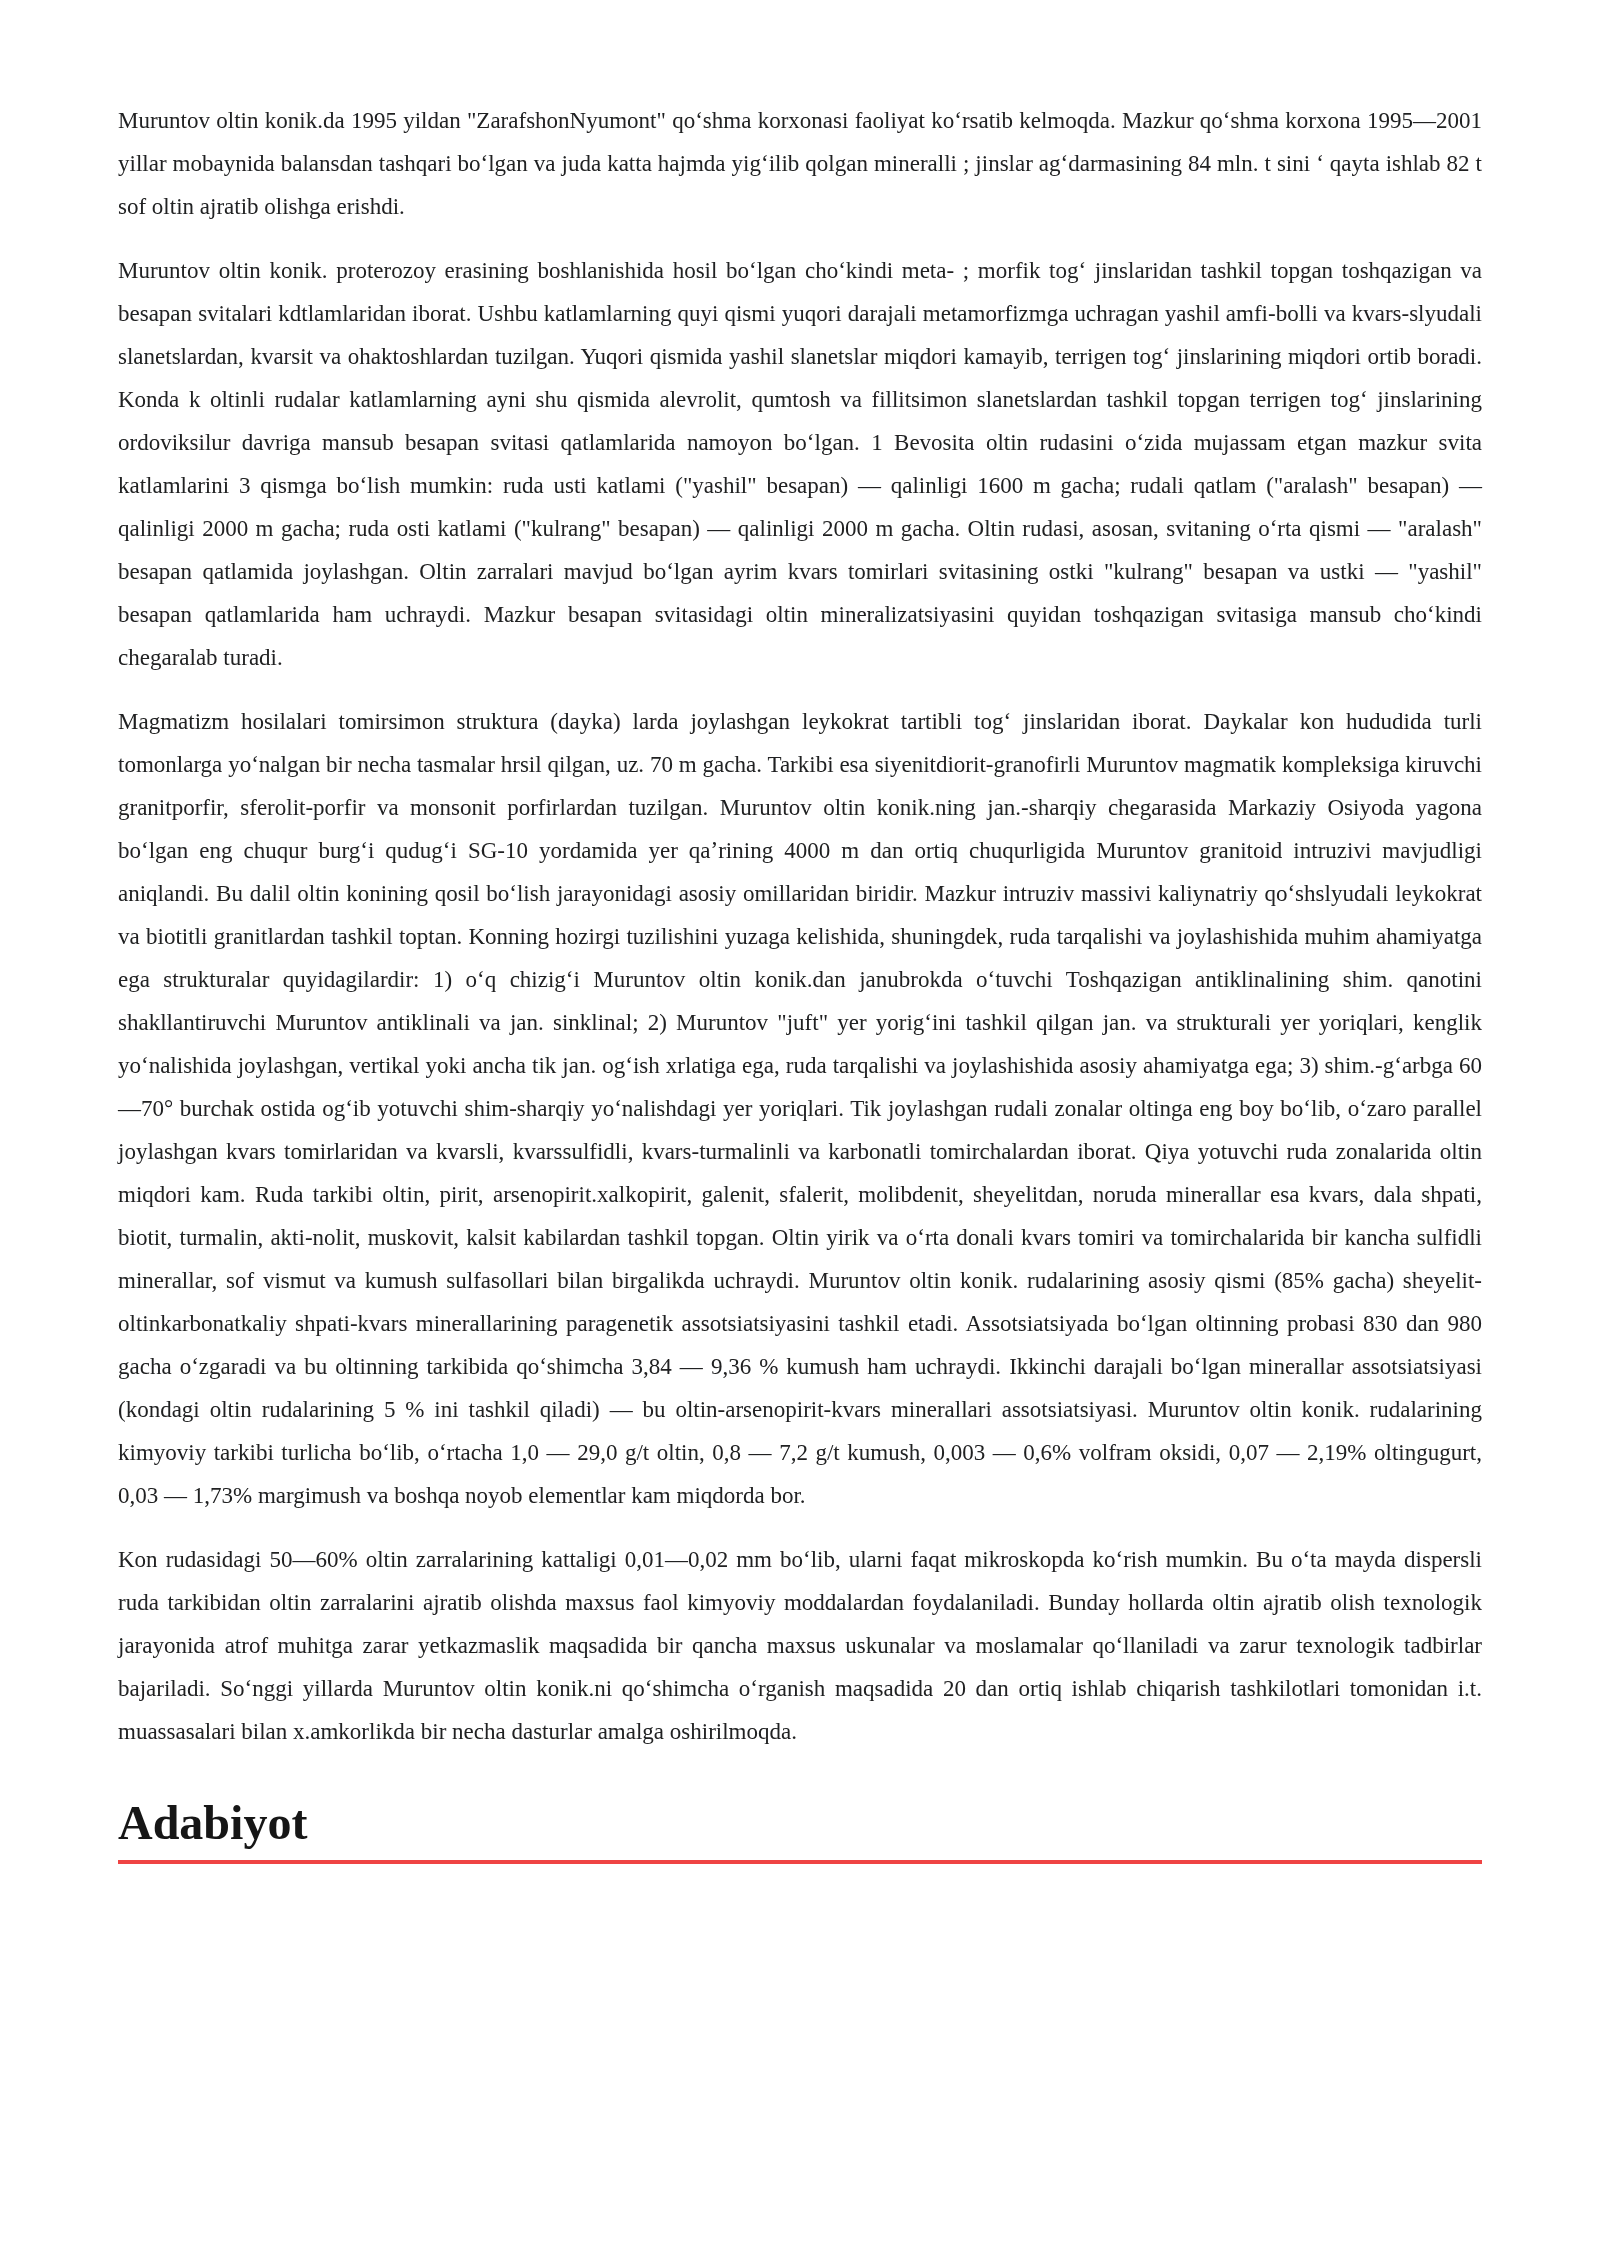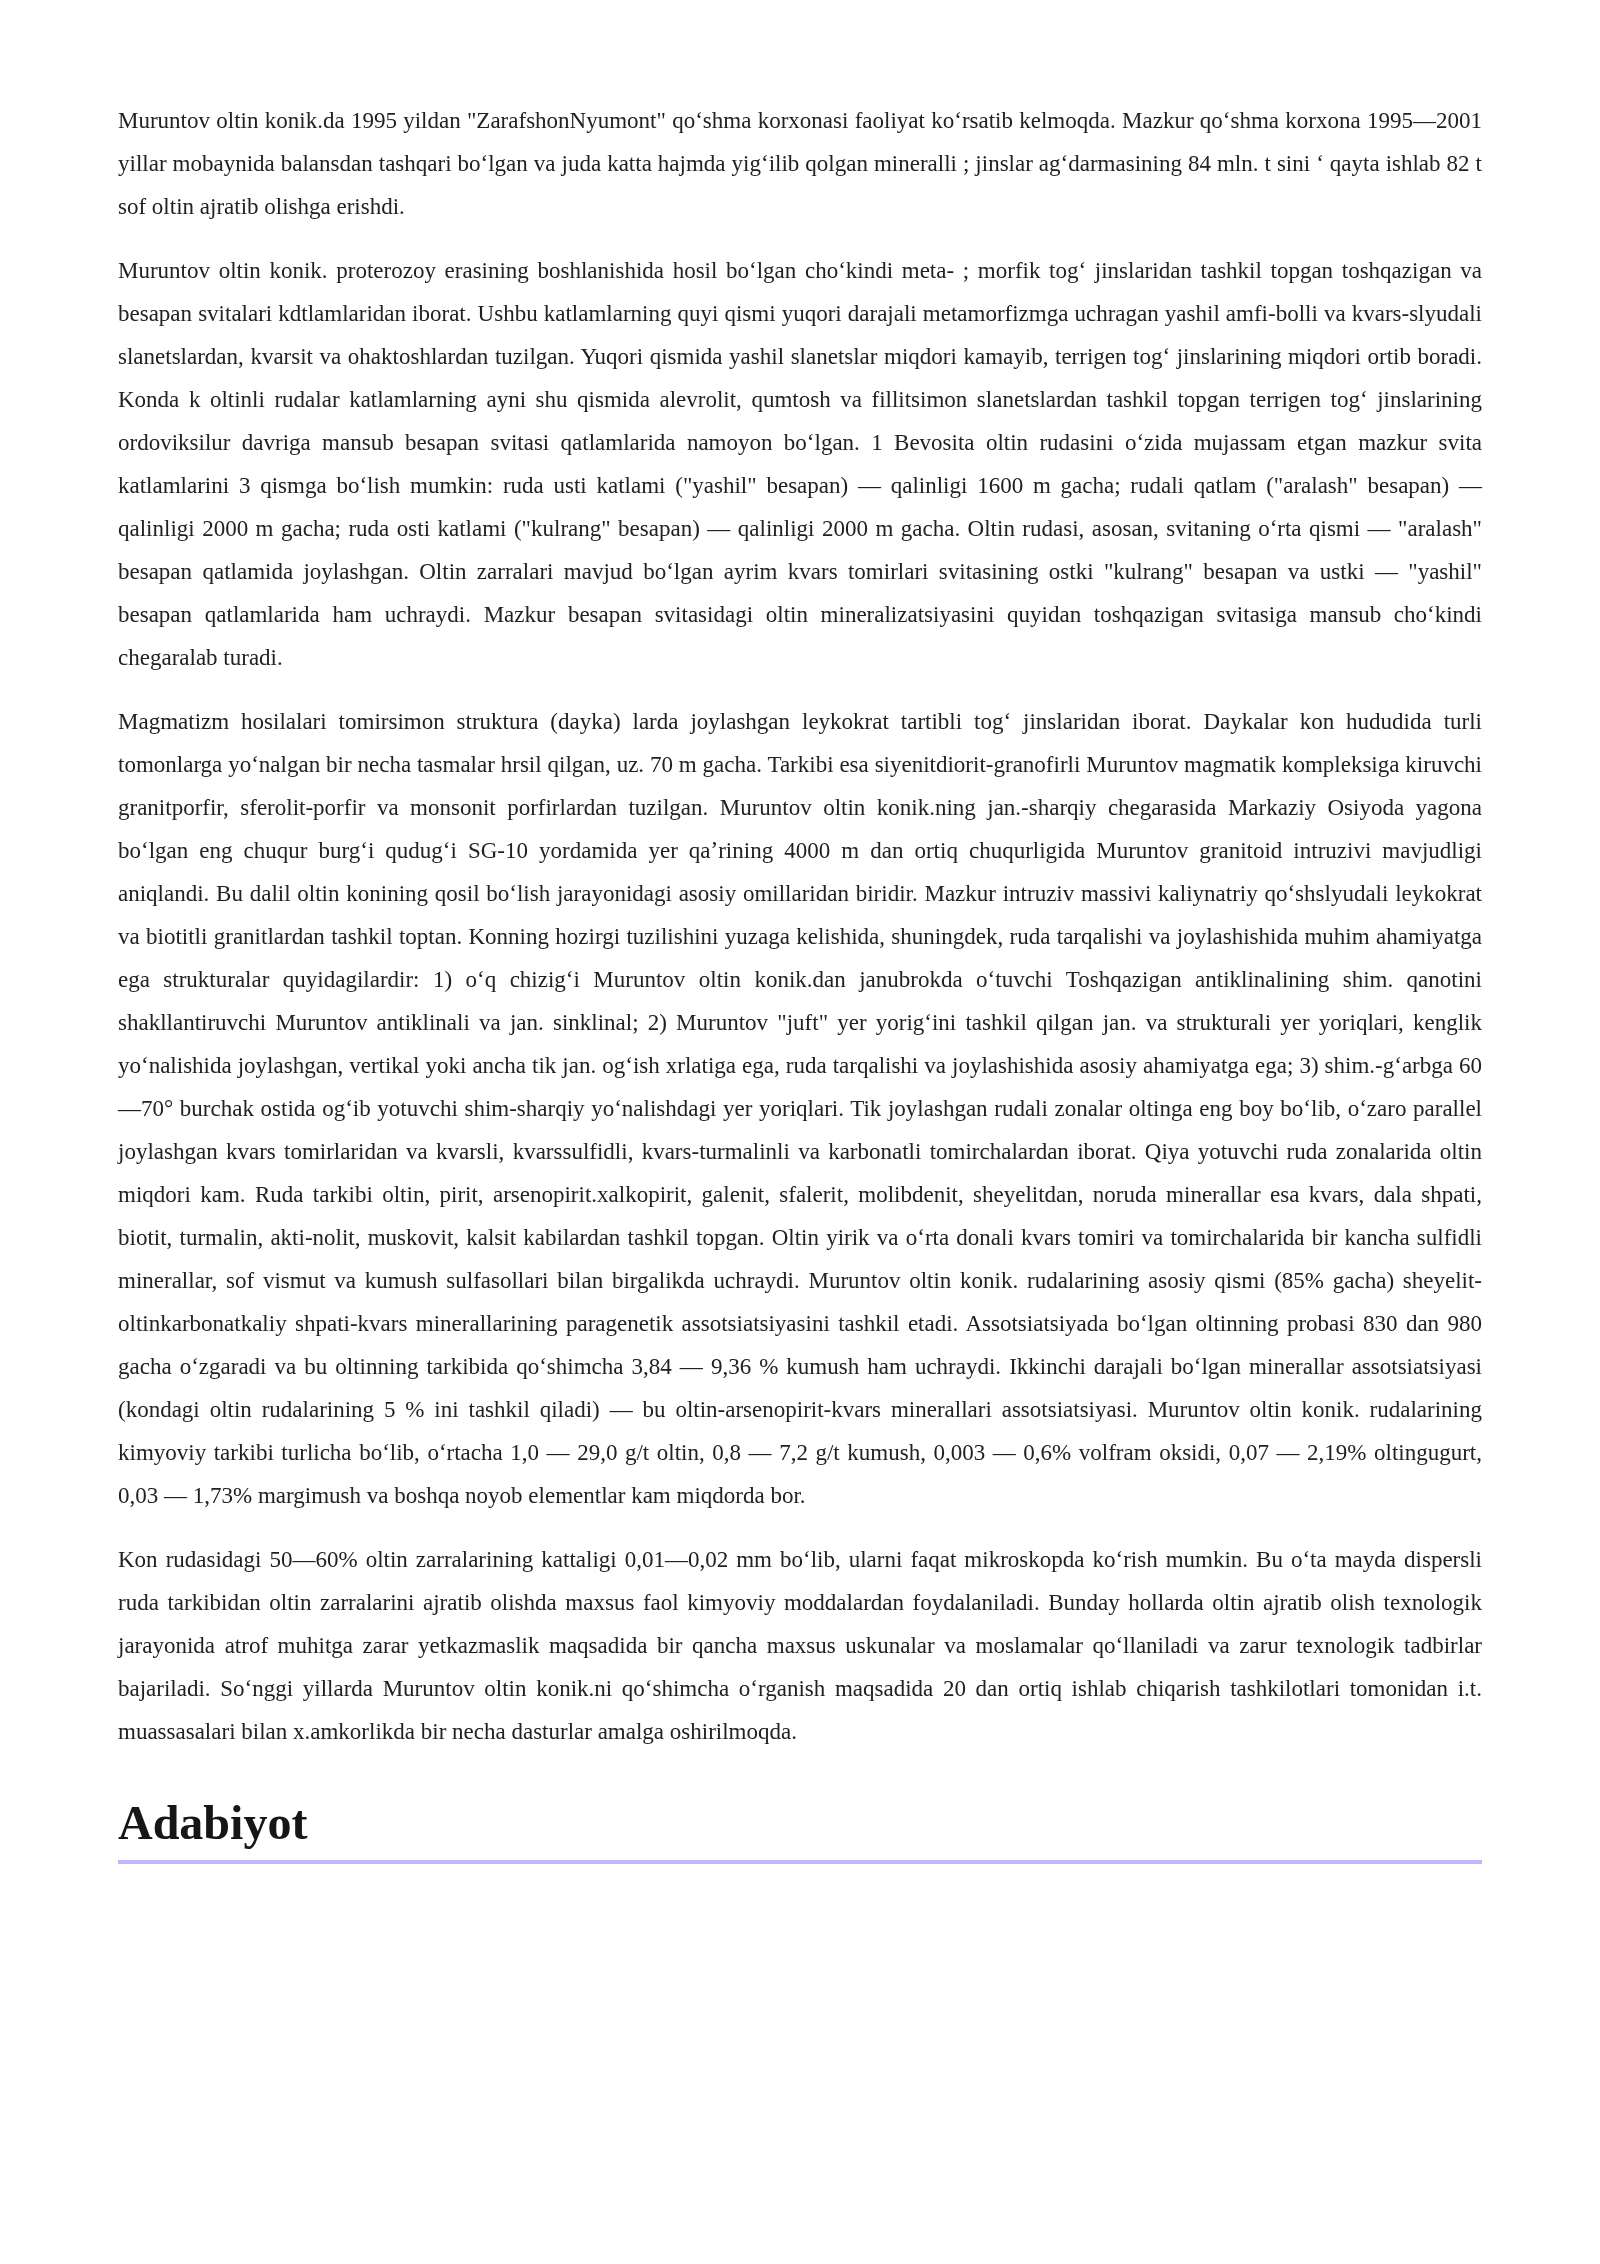--- a/index.html
+++ b/index.html
@@ -27,21 +27,21 @@
     margin: 0 0 21px 0;
   }
   .section-heading {
     font-family: "Liberation Serif", "DejaVu Serif", serif;
     font-size: 48px;
     font-weight: bold;
     color: #161616;
     line-height: 1.15;
     margin: 42px 0 0 0;
     padding-bottom: 10px;
-    border-bottom: 4px solid #c4b5fd;
+    border-bottom: 4px solid #ef4444;
   }
 </style>
 </head>
 <body>
 
 <div class="page">
   <div>
     <p class="para">Muruntov oltin konik.da 1995 yildan "ZarafshonNyumont" qoʻshma korxonasi faoliyat koʻrsatib kelmoqda. Mazkur qoʻshma korxona 1995—2001 yillar mobaynida balansdan tashqari boʻlgan va juda katta hajmda yigʻilib qolgan mineralli ; jinslar agʻdarmasining 84 mln. t sini ʻ qayta ishlab 82 t sof oltin ajratib olishga erishdi.</p>
     <p class="para">Muruntov oltin konik. proterozoy erasining boshlanishida hosil boʻlgan choʻkindi meta- ; morfik togʻ jinslaridan tashkil topgan toshqazigan va besapan svitalari kdtlamlaridan iborat. Ushbu katlamlarning quyi qismi yuqori darajali metamorfizmga uchragan yashil amfi-bolli va kvars-slyudali slanetslardan, kvarsit va ohaktoshlardan tuzilgan. Yuqori qismida yashil slanetslar miqdori kamayib, terrigen togʻ jinslarining miqdori ortib boradi. Konda k oltinli rudalar katlamlarning ayni shu qismida alevrolit, qumtosh va fillitsimon slanetslardan tashkil topgan terrigen togʻ jinslarining ordoviksilur davriga mansub besapan svitasi qatlamlarida namoyon boʻlgan. 1 Bevosita oltin rudasini oʻzida mujassam etgan mazkur svita katlamlarini 3 qismga boʻlish mumkin: ruda usti katlami ("yashil" besapan) — qalinligi 1600 m gacha; rudali qatlam ("aralash" besapan) — qalinligi 2000 m gacha; ruda osti katlami ("kulrang" besapan) — qalinligi 2000 m gacha. Oltin rudasi, asosan, svitaning oʻrta qismi — "aralash" besapan qatlamida joylashgan. Oltin zarralari mavjud boʻlgan ayrim kvars tomirlari svitasining ostki "kulrang" besapan va ustki — "yashil" besapan qatlamlarida ham uchraydi. Mazkur besapan svitasidagi oltin mineralizatsiyasini quyidan toshqazigan svitasiga mansub choʻkindi chegaralab turadi.</p>
     <p class="para">Magmatizm hosilalari tomirsimon struktura (dayka) larda joylashgan leykokrat tartibli togʻ jinslaridan iborat. Daykalar kon hududida turli tomonlarga yoʻnalgan bir necha tasmalar hrsil qilgan, uz. 70 m gacha. Tarkibi esa siyenitdiorit-granofirli Muruntov magmatik kompleksiga kiruvchi granitporfir, sferolit-porfir va monsonit porfirlardan tuzilgan. Muruntov oltin konik.ning jan.-sharqiy chegarasida Markaziy Osiyoda yagona boʻlgan eng chuqur burgʻi qudugʻi SG-10 yordamida yer qaʼrining 4000 m dan ortiq chuqurligida Muruntov granitoid intruzivi mavjudligi aniqlandi. Bu dalil oltin konining qosil boʻlish jarayonidagi asosiy omillaridan biridir. Mazkur intruziv massivi kaliynatriy qoʻshslyudali leykokrat va biotitli granitlardan tashkil toptan. Konning hozirgi tuzilishini yuzaga kelishida, shuningdek, ruda tarqalishi va joylashishida muhim ahamiyatga ega strukturalar quyidagilardir: 1) oʻq chizigʻi Muruntov oltin konik.dan janubrokda oʻtuvchi Toshqazigan antiklinalining shim. qanotini shakllantiruvchi Muruntov antiklinali va jan. sinklinal; 2) Muruntov "juft" yer yorigʻini tashkil qilgan jan. va strukturali yer yoriqlari, kenglik yoʻnalishida joylashgan, vertikal yoki ancha tik jan. ogʻish xrlatiga ega, ruda tarqalishi va joylashishida asosiy ahamiyatga ega; 3) shim.-gʻarbga 60—70° burchak ostida ogʻib yotuvchi shim-sharqiy yoʻnalishdagi yer yoriqlari. Tik joylashgan rudali zonalar oltinga eng boy boʻlib, oʻzaro parallel joylashgan kvars tomirlaridan va kvarsli, kvarssulfidli, kvars-turmalinli va karbonatli tomirchalardan iborat. Qiya yotuvchi ruda zonalarida oltin miqdori kam. Ruda tarkibi oltin, pirit, arsenopirit.xalkopirit, galenit, sfalerit, molibdenit, sheyelitdan, noruda minerallar esa kvars, dala shpati, biotit, turmalin, akti-nolit, muskovit, kalsit kabilardan tashkil topgan. Oltin yirik va oʻrta donali kvars tomiri va tomirchalarida bir kancha sulfidli minerallar, sof vismut va kumush sulfasollari bilan birgalikda uchraydi. Muruntov oltin konik. rudalarining asosiy qismi (85% gacha) sheyelit-oltinkarbonatkaliy shpati-kvars minerallarining paragenetik assotsiatsiyasini tashkil etadi. Assotsiatsiyada boʻlgan oltinning probasi 830 dan 980 gacha oʻzgaradi va bu oltinning tarkibida qoʻshimcha 3,84 — 9,36 % kumush ham uchraydi. Ikkinchi darajali boʻlgan minerallar assotsiatsiyasi (kondagi oltin rudalarining 5 % ini tashkil qiladi) — bu oltin-arsenopirit-kvars minerallari assotsiatsiyasi. Muruntov oltin konik. rudalarining kimyoviy tarkibi turlicha boʻlib, oʻrtacha 1,0 — 29,0 g/t oltin, 0,8 — 7,2 g/t kumush, 0,003 — 0,6% volfram oksidi, 0,07 — 2,19% oltingugurt, 0,03 — 1,73% margimush va boshqa noyob elementlar kam miqdorda bor.</p>

